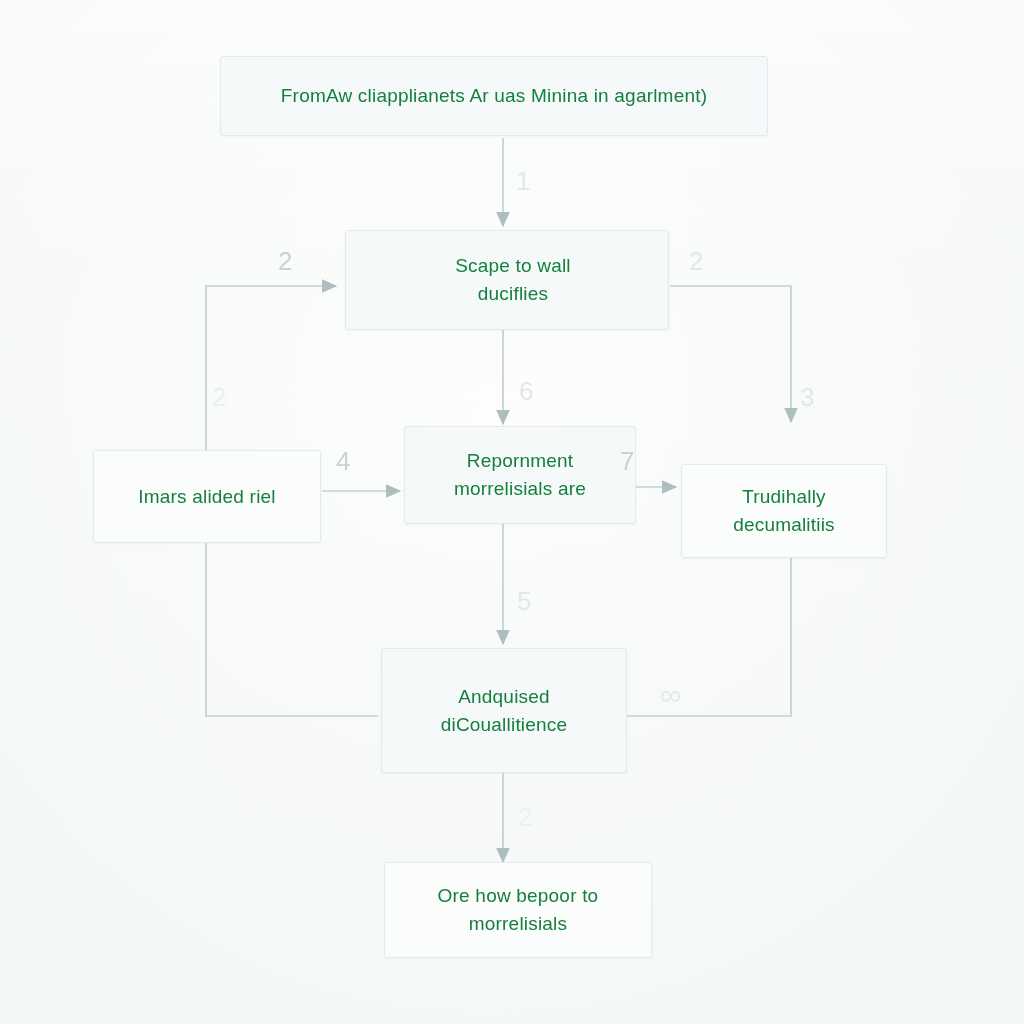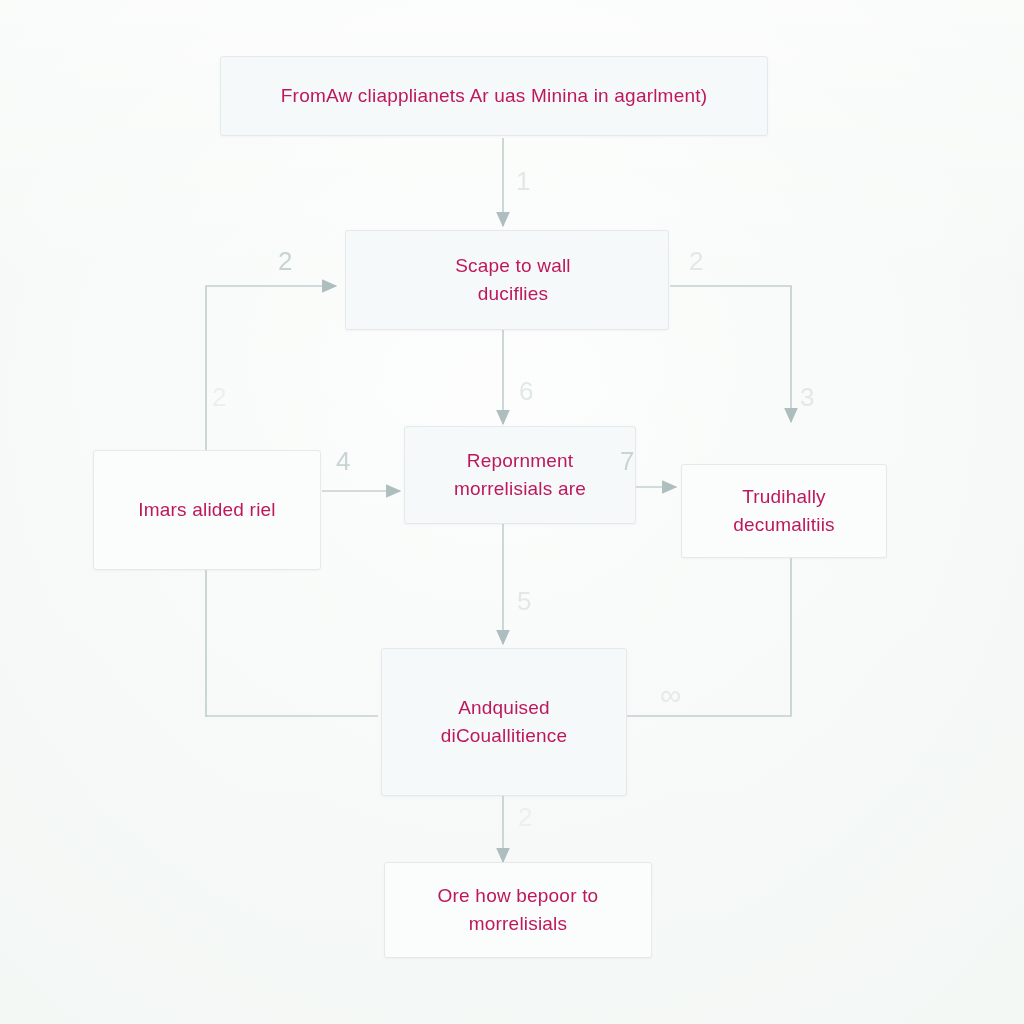--- a/index.html
+++ b/index.html
@@ -24,21 +24,21 @@
   svg.edges{position:absolute;left:0;top:0;width:1024px;height:1024px;}
 
   .node{
     position:absolute;
     box-sizing:border-box;
     background:#f6f9fa;
     border:1px solid #e4eaec;
     border-radius:3px;
     display:flex;align-items:center;justify-content:center;
     text-align:center;
-    color:#be185d;
+    color:#15803d;
     font-size:19px;
     line-height:1.45;
     letter-spacing:.2px;
     padding:6px 14px;
     box-shadow:0 1px 2px rgba(160,175,170,.10);
   }
   .node.plain{background:#fbfcfc;}
   .node .txt{display:block;filter:blur(.25px);}
 
   .elabel{
@@ -101,35 +101,35 @@
 
   <div class="node" style="left:220px;top:56px;width:548px;height:80px;">
     <span class="txt">FromAw cliapplianets Ar uas Minina in agarlment)</span>
   </div>
 
   <div class="node" style="left:345px;top:230px;width:324px;height:100px;flex-direction:column;padding-left:26px;">
     <span class="txt">Scape to wall</span>
     <span class="txt">duciflies</span>
   </div>
 
-  <div class="node plain" style="left:93px;top:450px;width:228px;height:120px;">
+  <div class="node plain" style="left:93px;top:450px;width:228px;height:93px;">
     <span class="txt">Imars alided riel</span>
   </div>
 
   <div class="node" style="left:404px;top:426px;width:232px;height:98px;flex-direction:column;">
     <span class="txt">Repornment</span>
     <span class="txt">morrelisials are</span>
   </div>
 
   <div class="node plain" style="left:681px;top:436px;width:206px;height:94px;flex-direction:column;margin-top:28px;">
     <span class="txt">Trudihally</span>
     <span class="txt">decumalitiis</span>
   </div>
 
-  <div class="node" style="left:381px;top:648px;width:246px;height:148px;flex-direction:column;">
+  <div class="node" style="left:381px;top:648px;width:246px;height:125px;flex-direction:column;">
     <span class="txt">Andquised</span>
     <span class="txt">diCouallitience</span>
   </div>
 
   <div class="node plain" style="left:384px;top:862px;width:268px;height:96px;flex-direction:column;">
     <span class="txt">Ore how bepoor to</span>
     <span class="txt">morrelisials</span>
   </div>
 
   <div class="elabel faint" style="left:516px;top:166px;">1</div>

